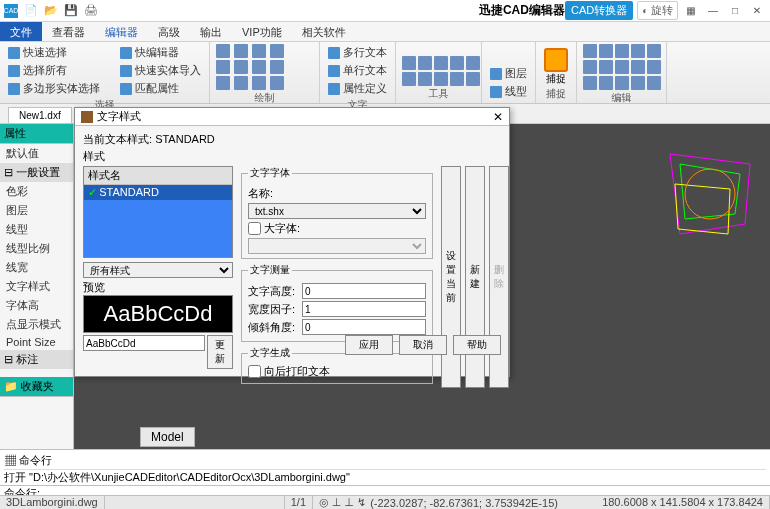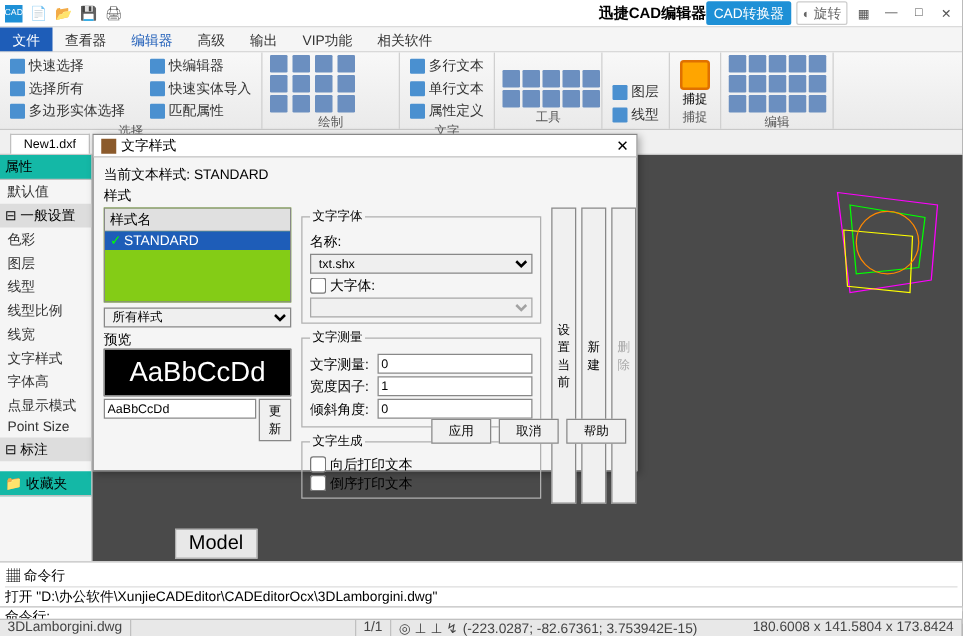--- a/index.html
+++ b/index.html
@@ -28,39 +28,39 @@
 .rib-icongrid .gi{width:14px;height:14px;background:#6b8fc0;border-radius:1px}
 .doc-tab-row{height:20px;background:#f0f0f0;border-bottom:1px solid #c8c8c8;display:flex;align-items:flex-end}
 .doc-tab{background:#fff;border:1px solid #c0c0c0;border-bottom:none;padding:2px 10px;font-size:10px;margin-left:8px}
 .workspace{position:absolute;top:124px;left:0;right:0;bottom:60px;display:flex}
 .props-panel{width:74px;background:#f5f5f5;border-right:1px solid #c0c0c0;font-size:10px}
 .props-panel .ph{background:#14b8a6;padding:2px 4px;border-bottom:1px solid #c0c0c0}
 .props-panel .pr{padding:2px 6px;color:#333}
 .props-panel .sec{background:#ddd;padding:2px 4px;font-weight:normal}
 .canvas-area{flex:1;background:#4a4a4a;position:relative}
 .canvas-art{position:absolute;right:10px;top:20px;width:100px;height:120px}
-.model-tab{position:absolute;bottom:0;left:140px;background:#e8e8e8;padding:2px 10px;font-size:16px;border:1px solid #b0b0b0}
+.model-tab{position:absolute;bottom:0;left:140px;background:#e8e8e8;padding:2px 10px;font-size:12px;border:1px solid #b0b0b0}
 .cmdpanel{position:absolute;bottom:20px;left:0;right:0;height:40px;background:#fff;border-top:1px solid #c0c0c0;font-size:10px;padding:2px 4px}
 .cmdline{position:absolute;bottom:10px;left:0;right:0;height:14px;background:#fff;border-top:1px solid #c0c0c0;font-size:10px;padding:0 4px}
 .statusbar{position:absolute;bottom:0;left:0;right:0;height:14px;background:#e8e8e8;border-top:1px solid #c0c0c0;display:flex;font-size:9px;color:#444}
 .statusbar .sb-cell{padding:0 6px;border-right:1px solid #c0c0c0}
 .statusbar .sb-mid{flex:1;display:flex;align-items:center;gap:4px;padding:0 6px}
 
 .dlg{position:absolute;left:74px;top:107px;width:436px;height:270px;background:#f5f5f5;border:1px solid #888;box-shadow:2px 2px 6px rgba(0,0,0,.3)}
 .dlg-title{height:18px;background:#fff;border-bottom:1px solid #c0c0c0;display:flex;align-items:center;padding:0 6px}
 .dlg-title .dt-icon{width:12px;height:12px;background:#8b5a2b;margin-right:4px}
 .dlg-title .dt-close{margin-left:auto;font-size:12px;cursor:pointer}
 .dlg-body{padding:4px 8px;font-size:10px}
 .dlg-row{margin:2px 0}
 .dlg-cols{display:flex;gap:8px}
 .dlg-left{width:150px}
 .dlg-right{flex:1}
 .dlg fieldset{border:1px solid #b0b0b0;padding:4px 6px;margin-bottom:4px}
 .dlg fieldset legend{font-size:10px;padding:0 2px}
-.stylelist{border:1px solid #888;height:76px;background:#84cc16}
+.stylelist{border:1px solid #888;height:92px;background:#3b82f6}
 .stylelist .sl-head{background:#e0e0e0;padding:1px 4px;border-bottom:1px solid #c0c0c0}
 .stylelist .sl-item{background:#1e5db8;color:#fff;padding:1px 4px}
 .stylelist .sl-item::before{content:"✓";color:#0f0;margin-right:2px}
 .dlg select,.dlg input[type=text]{width:100%;border:1px solid #888;font-size:10px;height:16px;padding:0 2px}
 .preview{background:#000;color:#fff;height:38px;display:flex;align-items:center;justify-content:center;font-size:22px;border:1px solid #888}
 .dlg-btns{display:flex;flex-direction:row;gap:4px;width:60px}
 .dlg-btns button,.dlg-foot button,.up-btn{border:1px solid #888;background:#f0f0f0;font-size:10px;padding:2px 4px;cursor:pointer}
 .form-row{display:flex;align-items:center;gap:4px;margin:2px 0}
 .form-row label{width:50px}
 .form-row input[type=text]{flex:1}
@@ -321,42 +321,38 @@
           <select><option class="red-before">txt.shx</option></select>
           <div class="form-row cb">
               <input type="checkbox" style="">
               <label>大字体:</label>
             </div>
           <select disabled=""><option></option></select>
         </fieldset>
         <fieldset>
           <legend>文字测量</legend>
           <div class="form-row">
-              <label>文字测量:</label>
+              <label>文字高度:</label>
               <input type="text" value="0" style="">
             </div>
           <div class="form-row">
               <label>宽度因子:</label>
               <input type="text" value="1" style="">
             </div>
           <div class="form-row">
               <label>倾斜角度:</label>
               <input type="text" value="0" style="">
             </div>
         </fieldset>
         <fieldset>
           <legend>文字生成</legend>
           <div class="cb">
               <input type="checkbox" style="">
               <label>向后打印文本</label>
             </div>
-          <div class="cb">
-              <input type="checkbox" style="">
-              <label>倒序打印文本</label>
-            </div>
         </fieldset>
       </div>
       <div class="dlg-btns">
         <button>设置当前</button>
         <button>新建</button>
         <button disabled="" style="color:#aaa">删除</button>
       </div>
     </div>
   </div>
   <div class="dlg-foot">

